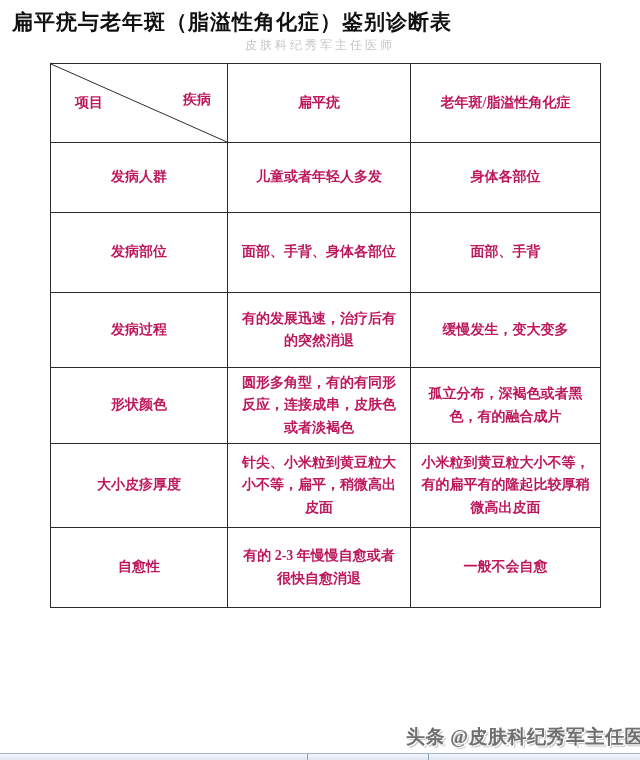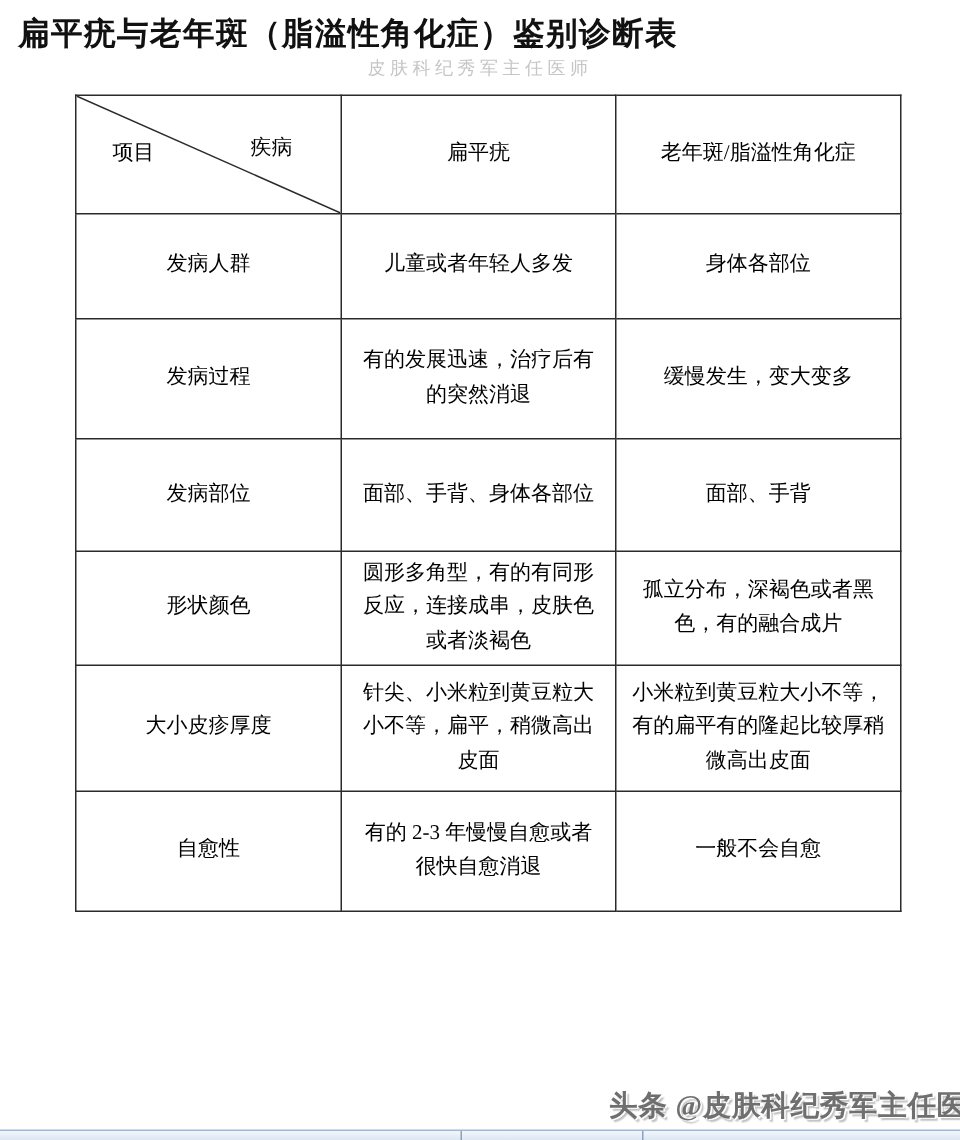--- a/index.html
+++ b/index.html
@@ -48,22 +48,22 @@
     background: #ffffff;
   }
   table.diagnosis col.c1 { width: 177px; }
   table.diagnosis col.c2 { width: 183px; }
   table.diagnosis col.c3 { width: 190px; }
   table.diagnosis th, table.diagnosis td {
     border: 1px solid #2b2b2b;
     text-align: center;
     vertical-align: middle;
     font-size: 14px;
-    font-weight: normal;
-    color: #000000;
+    font-weight: bold;
+    color: #be185d;
     line-height: 1.6;
     padding: 4px 9px;
     word-break: break-all;
   }
   thead tr { height: 79px; }
   tbody tr:nth-child(1) { height: 70px; }
   tbody tr:nth-child(2) { height: 80px; }
   tbody tr:nth-child(3) { height: 75px; }
   tbody tr:nth-child(4) { height: 70px; }
   tbody tr:nth-child(5) { height: 84px; }
@@ -83,21 +83,21 @@
   }
   .corner-left {
     position: absolute;
     left: 24px;
     top: 50%;
     transform: translateY(-50%);
     font-size: 14px;
   }
   .corner-right {
     position: absolute;
-    right: 32px;
+    right: 16px;
     top: 46%;
     transform: translateY(-50%);
     font-size: 14px;
   }
   .watermark {
     position: absolute;
     top: 724px;
     left: 406px;
     width: 240px;
     font-size: 19px;
@@ -155,28 +155,28 @@
         <th>老年斑/脂溢性角化症</th>
       </tr>
     </thead>
     <tbody id="table-body">
         <tr>
           <th>发病人群</th>
           <td>儿童或者年轻人多发</td>
           <td>身体各部位</td>
         </tr>
         <tr>
+          <th>发病部位</th>
+          <td>面部、手背、身体各部位</td>
+          <td>面部、手背</td>
+        </tr>
+        <tr>
           <th>发病过程</th>
           <td>有的发展迅速，治疗后有的突然消退</td>
           <td>缓慢发生，变大变多</td>
-        </tr>
-        <tr>
-          <th>发病部位</th>
-          <td>面部、手背、身体各部位</td>
-          <td>面部、手背</td>
         </tr>
         <tr>
           <th>形状颜色</th>
           <td>圆形多角型，有的有同形反应，连接成串，皮肤色或者淡褐色</td>
           <td>孤立分布，深褐色或者黑色，有的融合成片</td>
         </tr>
         <tr>
           <th>大小皮疹厚度</th>
           <td>针尖、小米粒到黄豆粒大小不等，扁平，稍微高出皮面</td>
           <td>小米粒到黄豆粒大小不等，有的扁平有的隆起比较厚稍微高出皮面</td>

